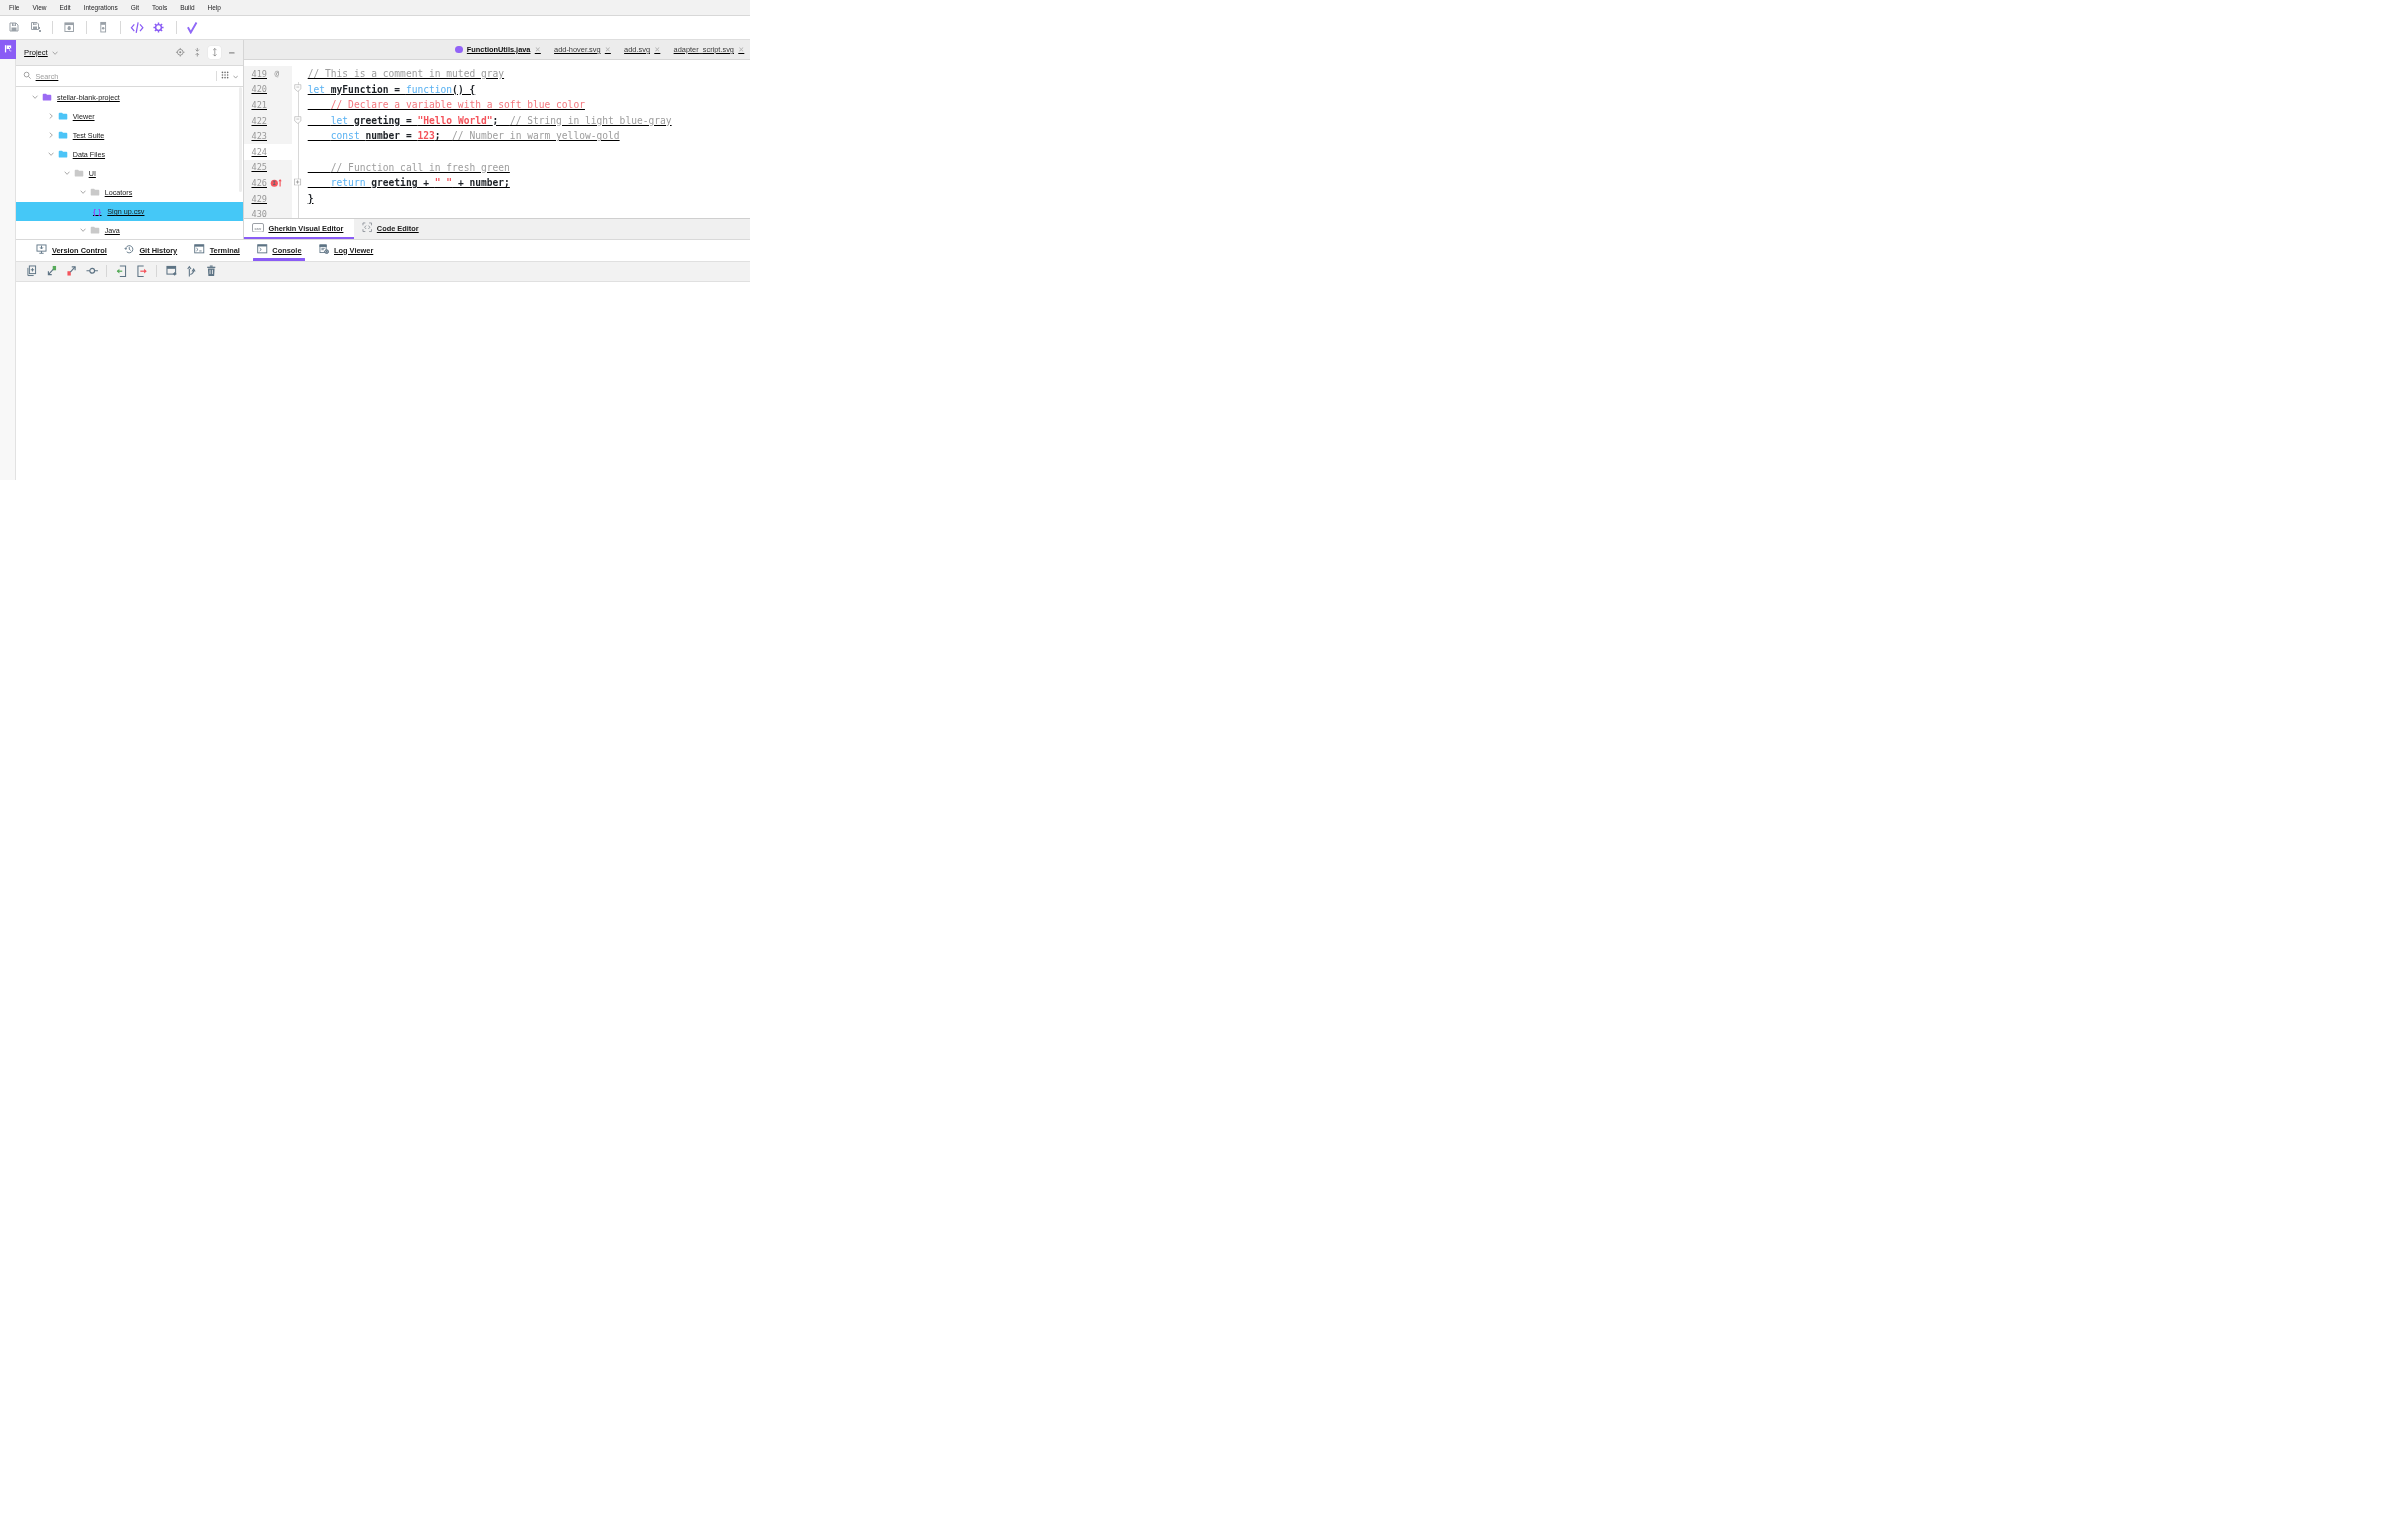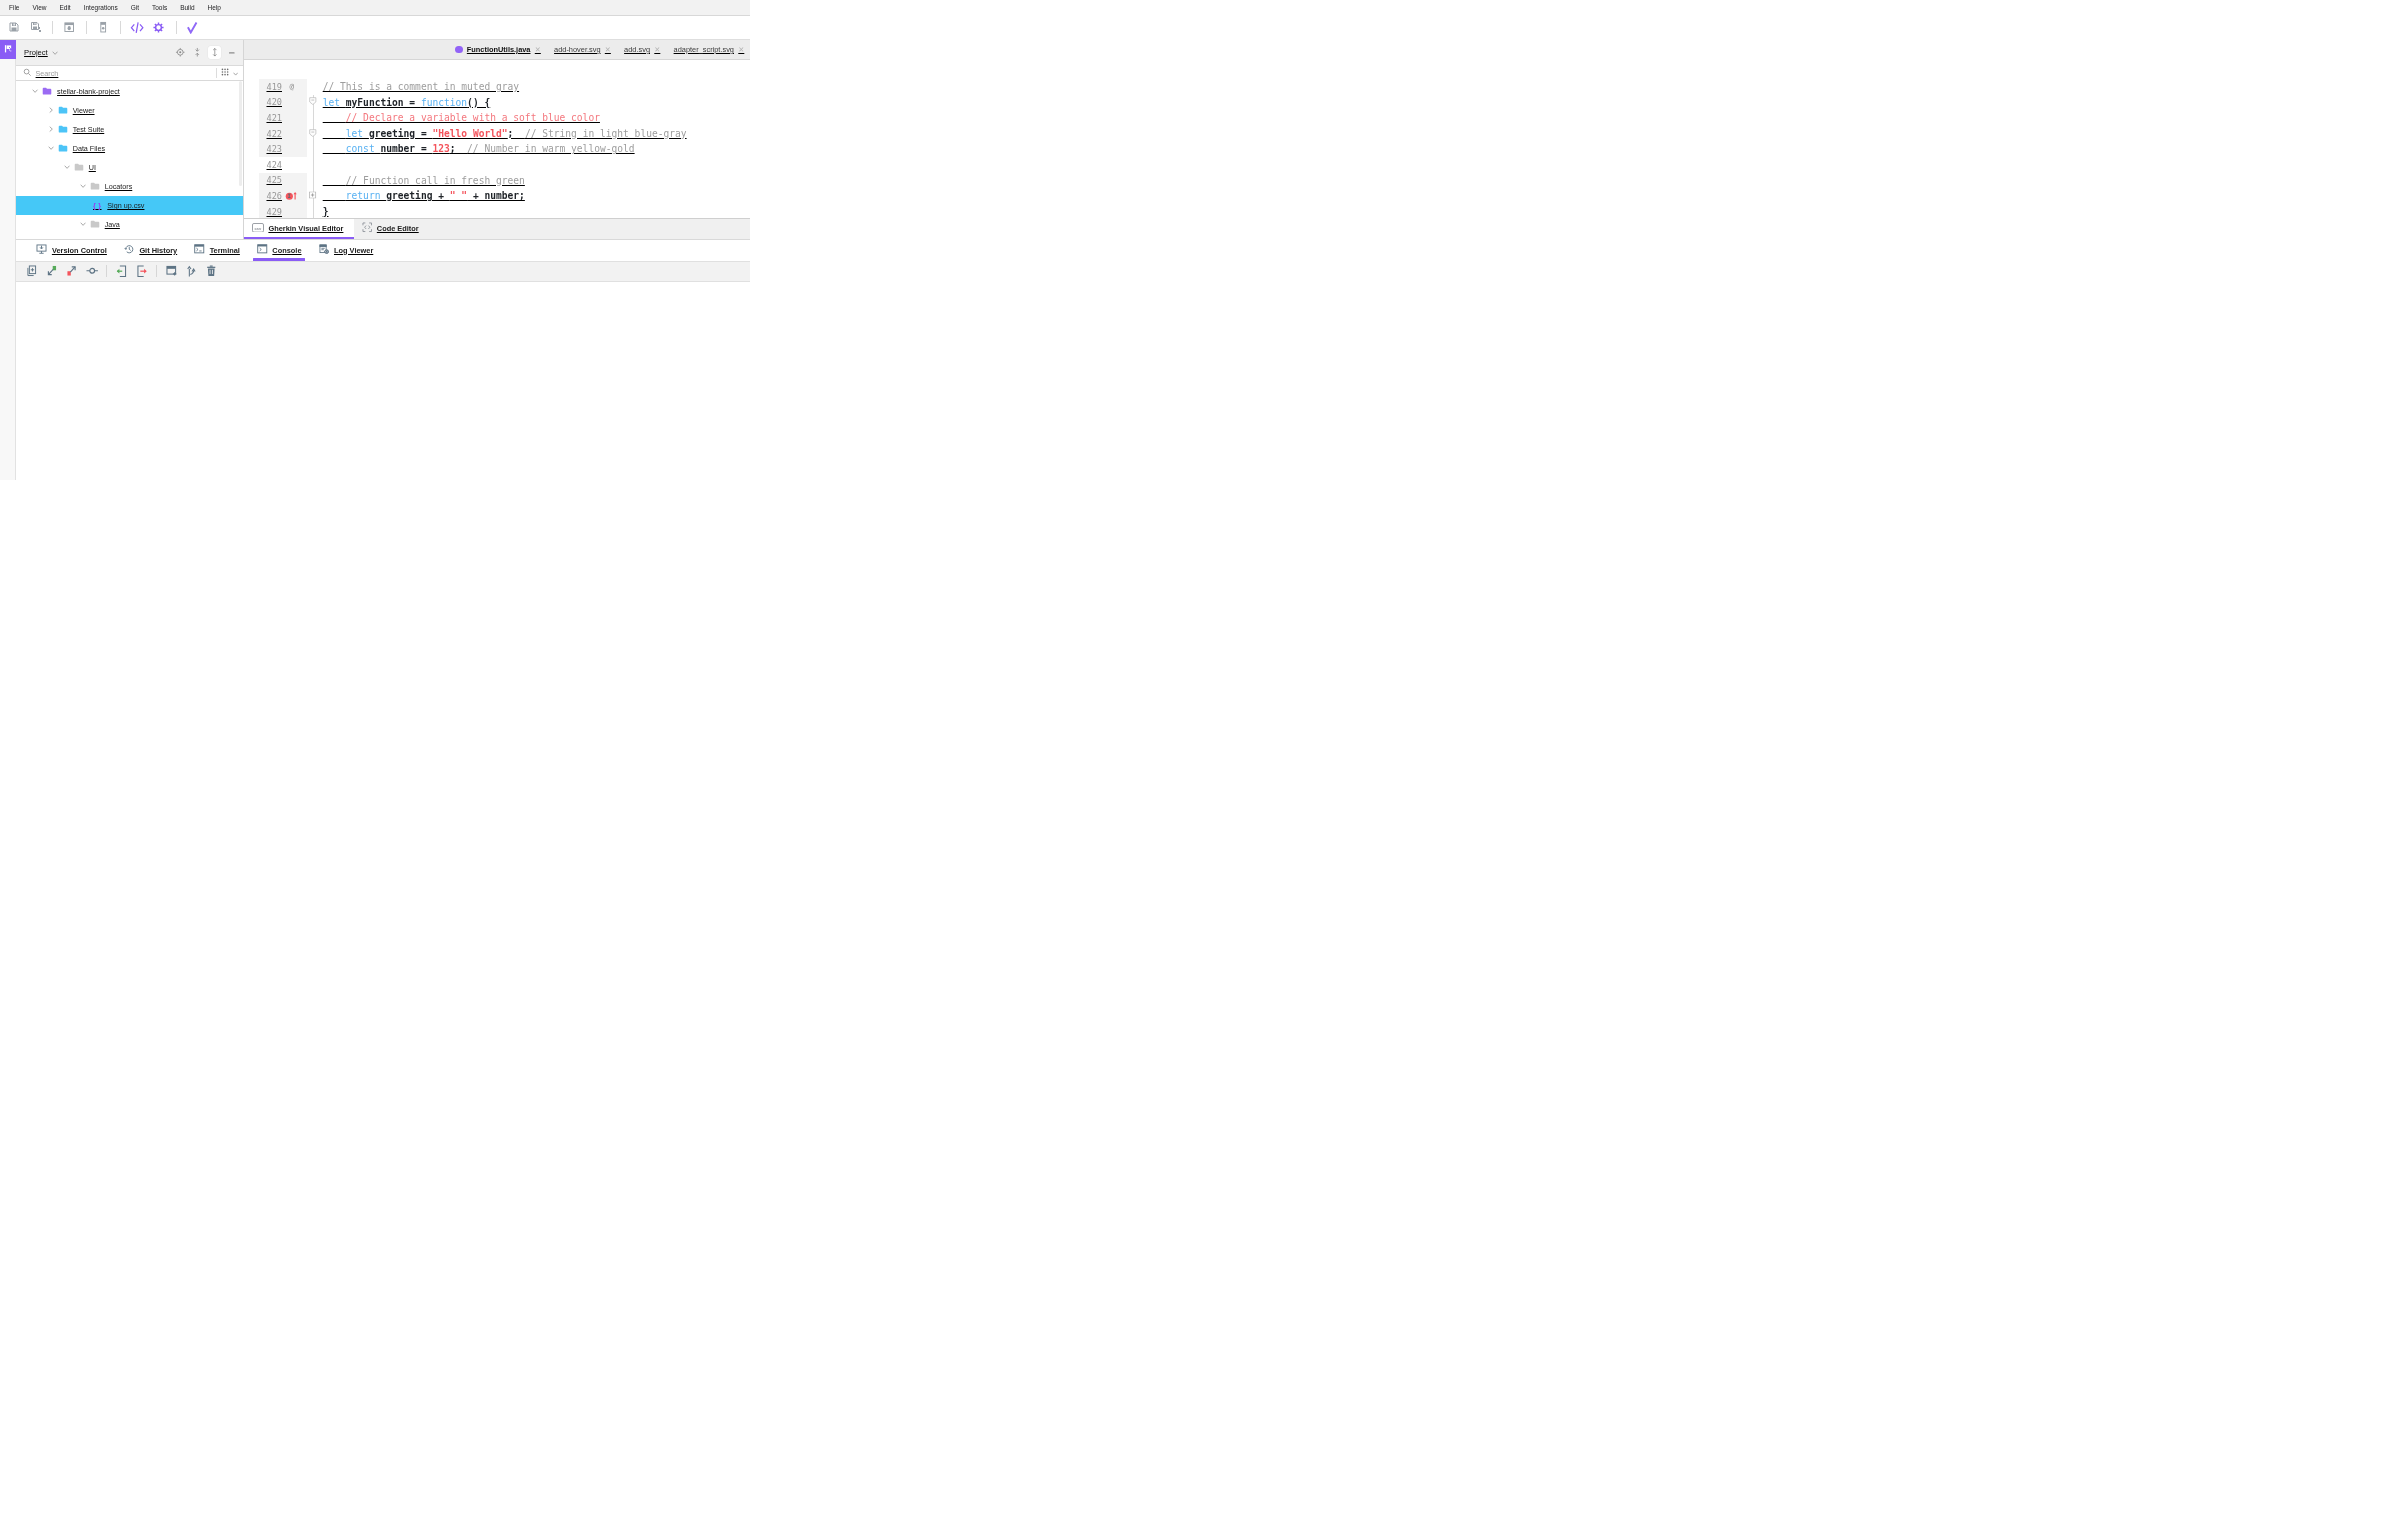--- a/index.html
+++ b/index.html
@@ -27,21 +27,21 @@
   .content { flex:1; display:flex; min-height:0; }
 
   
   .project { width:228px; flex:0 0 228px; border-right:0.5px solid #d5d5d5; display:flex; flex-direction:column; background:#fff; }
   .pj-header { height:26px; background:#f0f0f0; border-bottom:0.5px solid #dadada;
     display:flex; align-items:center; padding:0 4.8px 0 8.1px; }
   .pj-title { font-size:7.6px; color:#111; font-weight:500; }
   .pj-header .spacer { flex:1; }
   .pj-hic { width:13.4px; height:13.4px; display:flex; align-items:center; justify-content:center; margin-left:3.8px; }
   .pj-hic.boxed { background:#fff; border-radius:2.9px; box-shadow:0 0 0 0.5px #e6e6e6; }
-  .searchrow { height:15px; border-bottom:0.5px solid #d9d9d9; display:flex; align-items:center; padding:0 4.8px 0 6.7px; }
+  .searchrow { height:21px; border-bottom:0.5px solid #d9d9d9; display:flex; align-items:center; padding:0 4.8px 0 6.7px; }
   .searchrow .ph { font-size:7.2px; color:#9c9c9c; margin-left:4.3px; flex:1; }
   .sr-div { width:0.5px; height:10.5px; background:#dcdcdc; margin:0 4.3px; }
 
   .tree { flex:1; overflow:hidden; padding-top:1px; position:relative; }
   .trow { height:19px; display:flex; align-items:center; font-size:7.2px; color:#1b1b1b; cursor:default; }
   .trow.sel { background:#45c8f7; }
   .tchev { width:12.4px; height:7.6px; display:flex; align-items:center; justify-content:center; flex:0 0 12.4px; }
   .ticon { width:10.5px; height:8.6px; display:flex; align-items:center; justify-content:center; margin-right:4.8px; flex:0 0 10.5px; }
   .braces { color:#9a3df0; font-weight:700; font-size:7.2px; letter-spacing:0.5px; }
   .tree .sbar { position:absolute; right:1px; top:0; width:3.3px; height:105px; background:#ededed; border-radius:1.9px; }
@@ -363,21 +363,21 @@
               </span>
               <span class="etab">
                 <span>add.svg</span>
                 <span class="eclose">✕</span>
               </span>
               <span class="etab">
                 <span>adapter_script.svg</span>
                 <span class="eclose">✕</span>
               </span>
             </div>
-          <div class="codearea" id="codearea" style="padding-top: 19px; margin-left: 15px;">
+          <div class="codearea" id="codearea" style="padding-top: 6px;">
               <div class="cline">
                 <div class="gut">
                   <span class="gnum">419</span>
                   <span class="gico">
                     <svg width="9.6" height="9.6" viewBox="0 0 20 20">
                       <text x="10" y="15" font-size="16" fill="#8f8f8f" text-anchor="middle" font-family="DejaVu Sans Mono, monospace">@</text>
                     </svg>
                   </span>
                 </div>
                 <div class="fold"></div>

